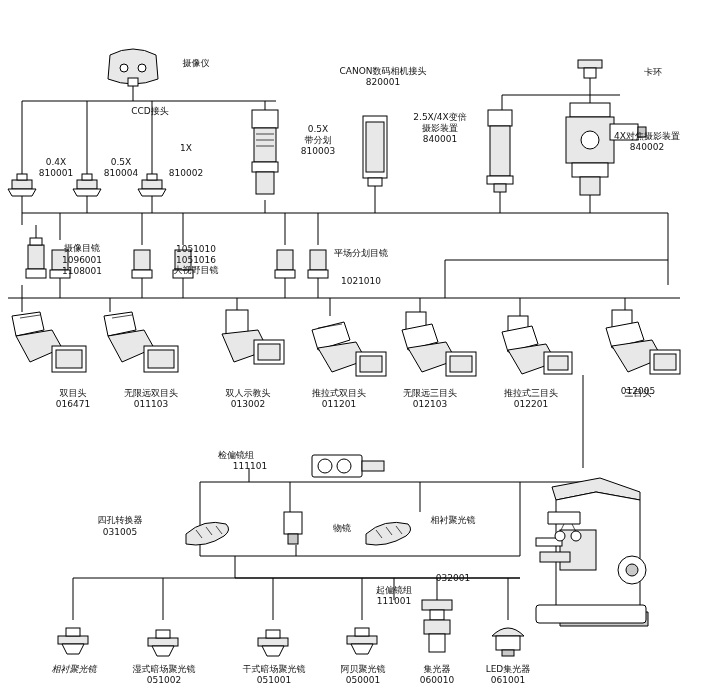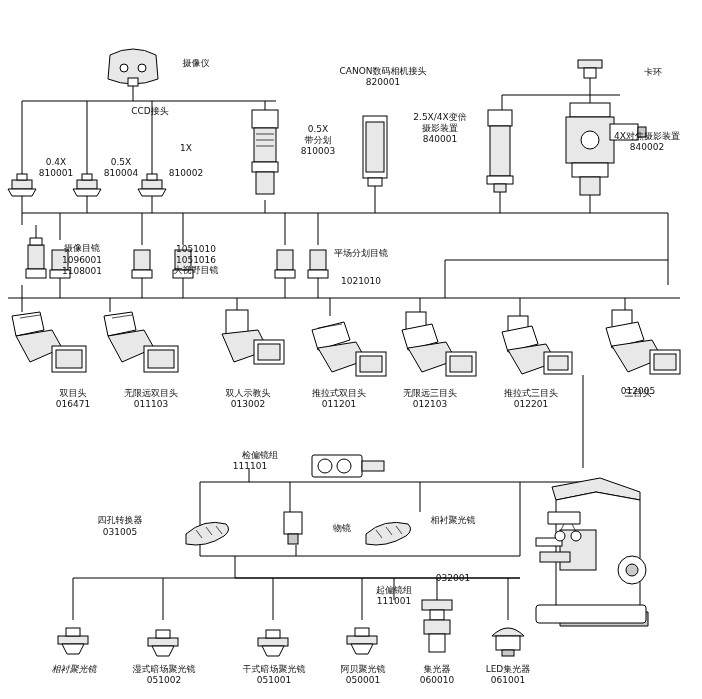--- a/index.html
+++ b/index.html
@@ -358,21 +358,21 @@
 
   <div class="lbl" style="left:383px;top:388px;width:94px;">无限远三目头</div>
   <div class="lbl" style="left:383px;top:399px;width:94px;">012103</div>
 
   <div class="lbl" style="left:483px;top:388px;width:96px;">推拉式三目头</div>
   <div class="lbl" style="left:483px;top:399px;width:96px;">012201</div>
 
   <div class="lbl" style="left:608px;top:388px;width:60px;">三目头</div>
   <div class="lbl" style="left:608px;top:386px;width:60px;">012005</div>
 
-  <div class="lbl" style="left:225px;top:450px;width:70px;text-align:center;">检偏镜组</div>
+  <div class="lbl" style="left:201px;top:450px;width:70px;text-align:center;">检偏镜组</div>
   <div class="lbl" style="left:215px;top:461px;width:70px;">111101</div>
 
   <div class="lbl" style="left:78px;top:515px;width:84px;">四孔转换器</div>
   <div class="lbl" style="left:78px;top:527px;width:84px;">031005</div>
 
   <div class="lbl" style="left:320px;top:523px;width:44px;">物镜</div>
 
   <div class="lbl" style="left:411px;top:515px;width:84px;">相衬聚光镜</div>
   <div class="lbl" style="left:411px;top:527px;width:84px;margin-top:46px;">032001</div>
 

